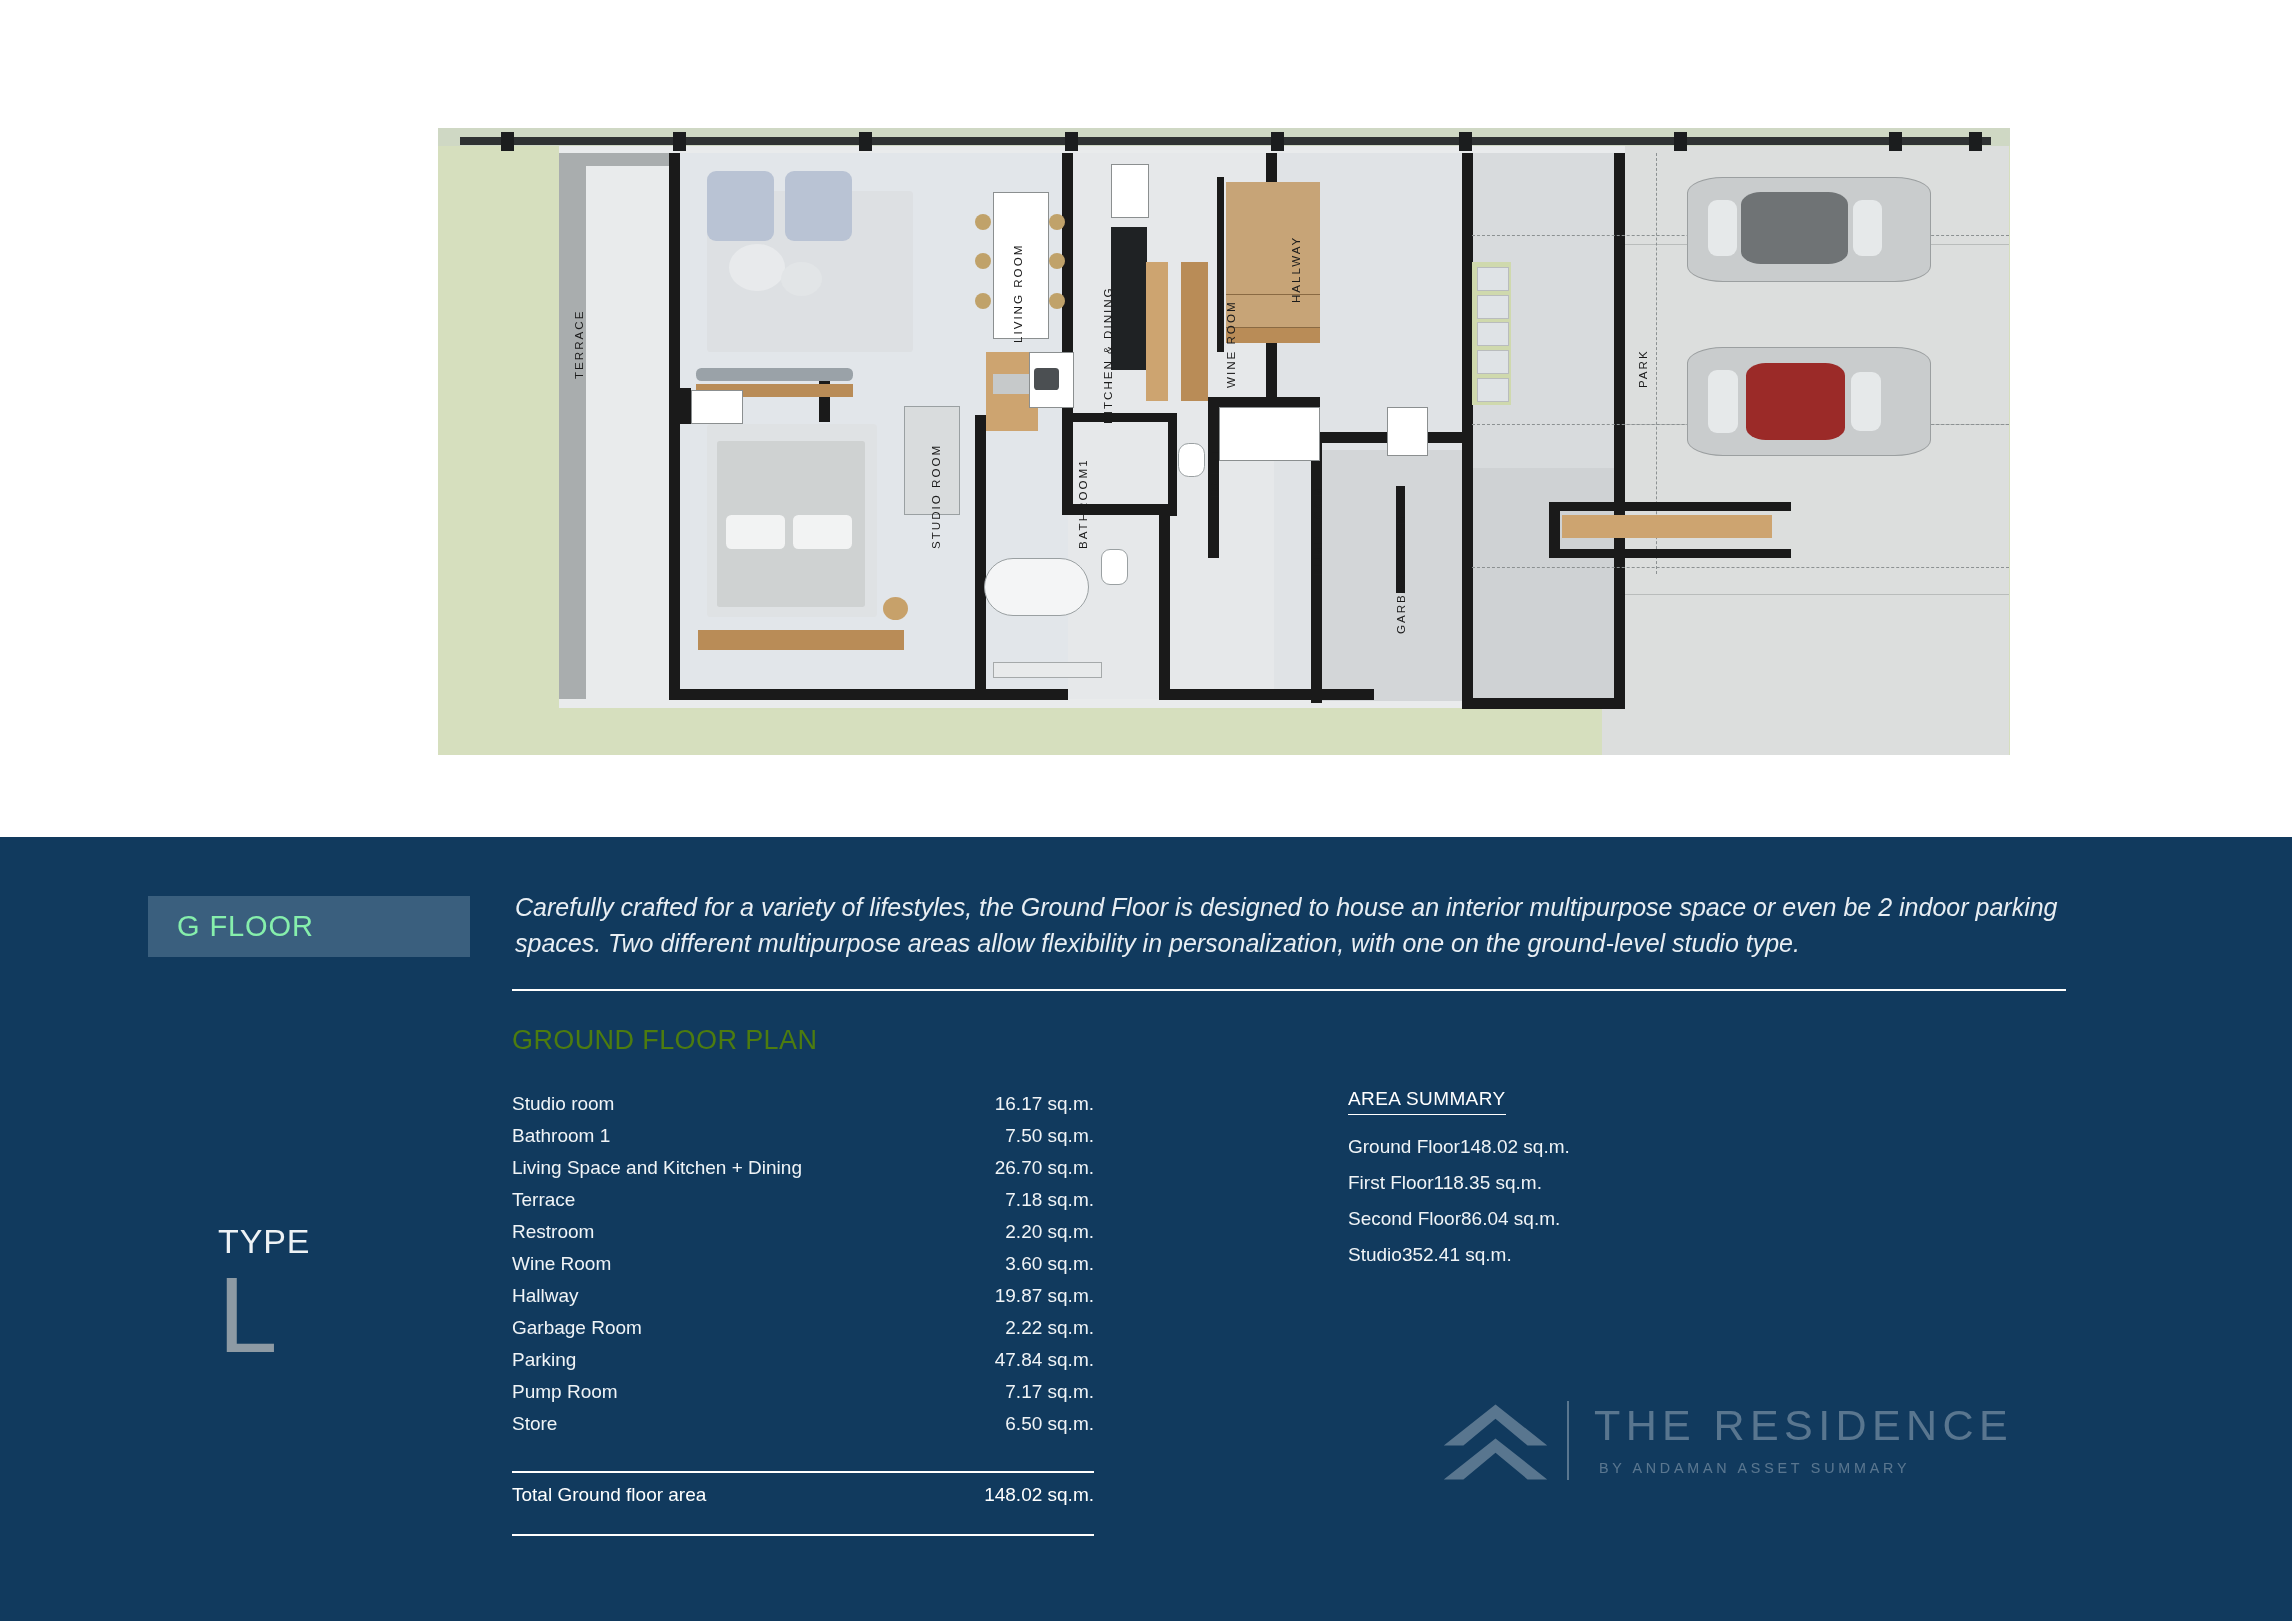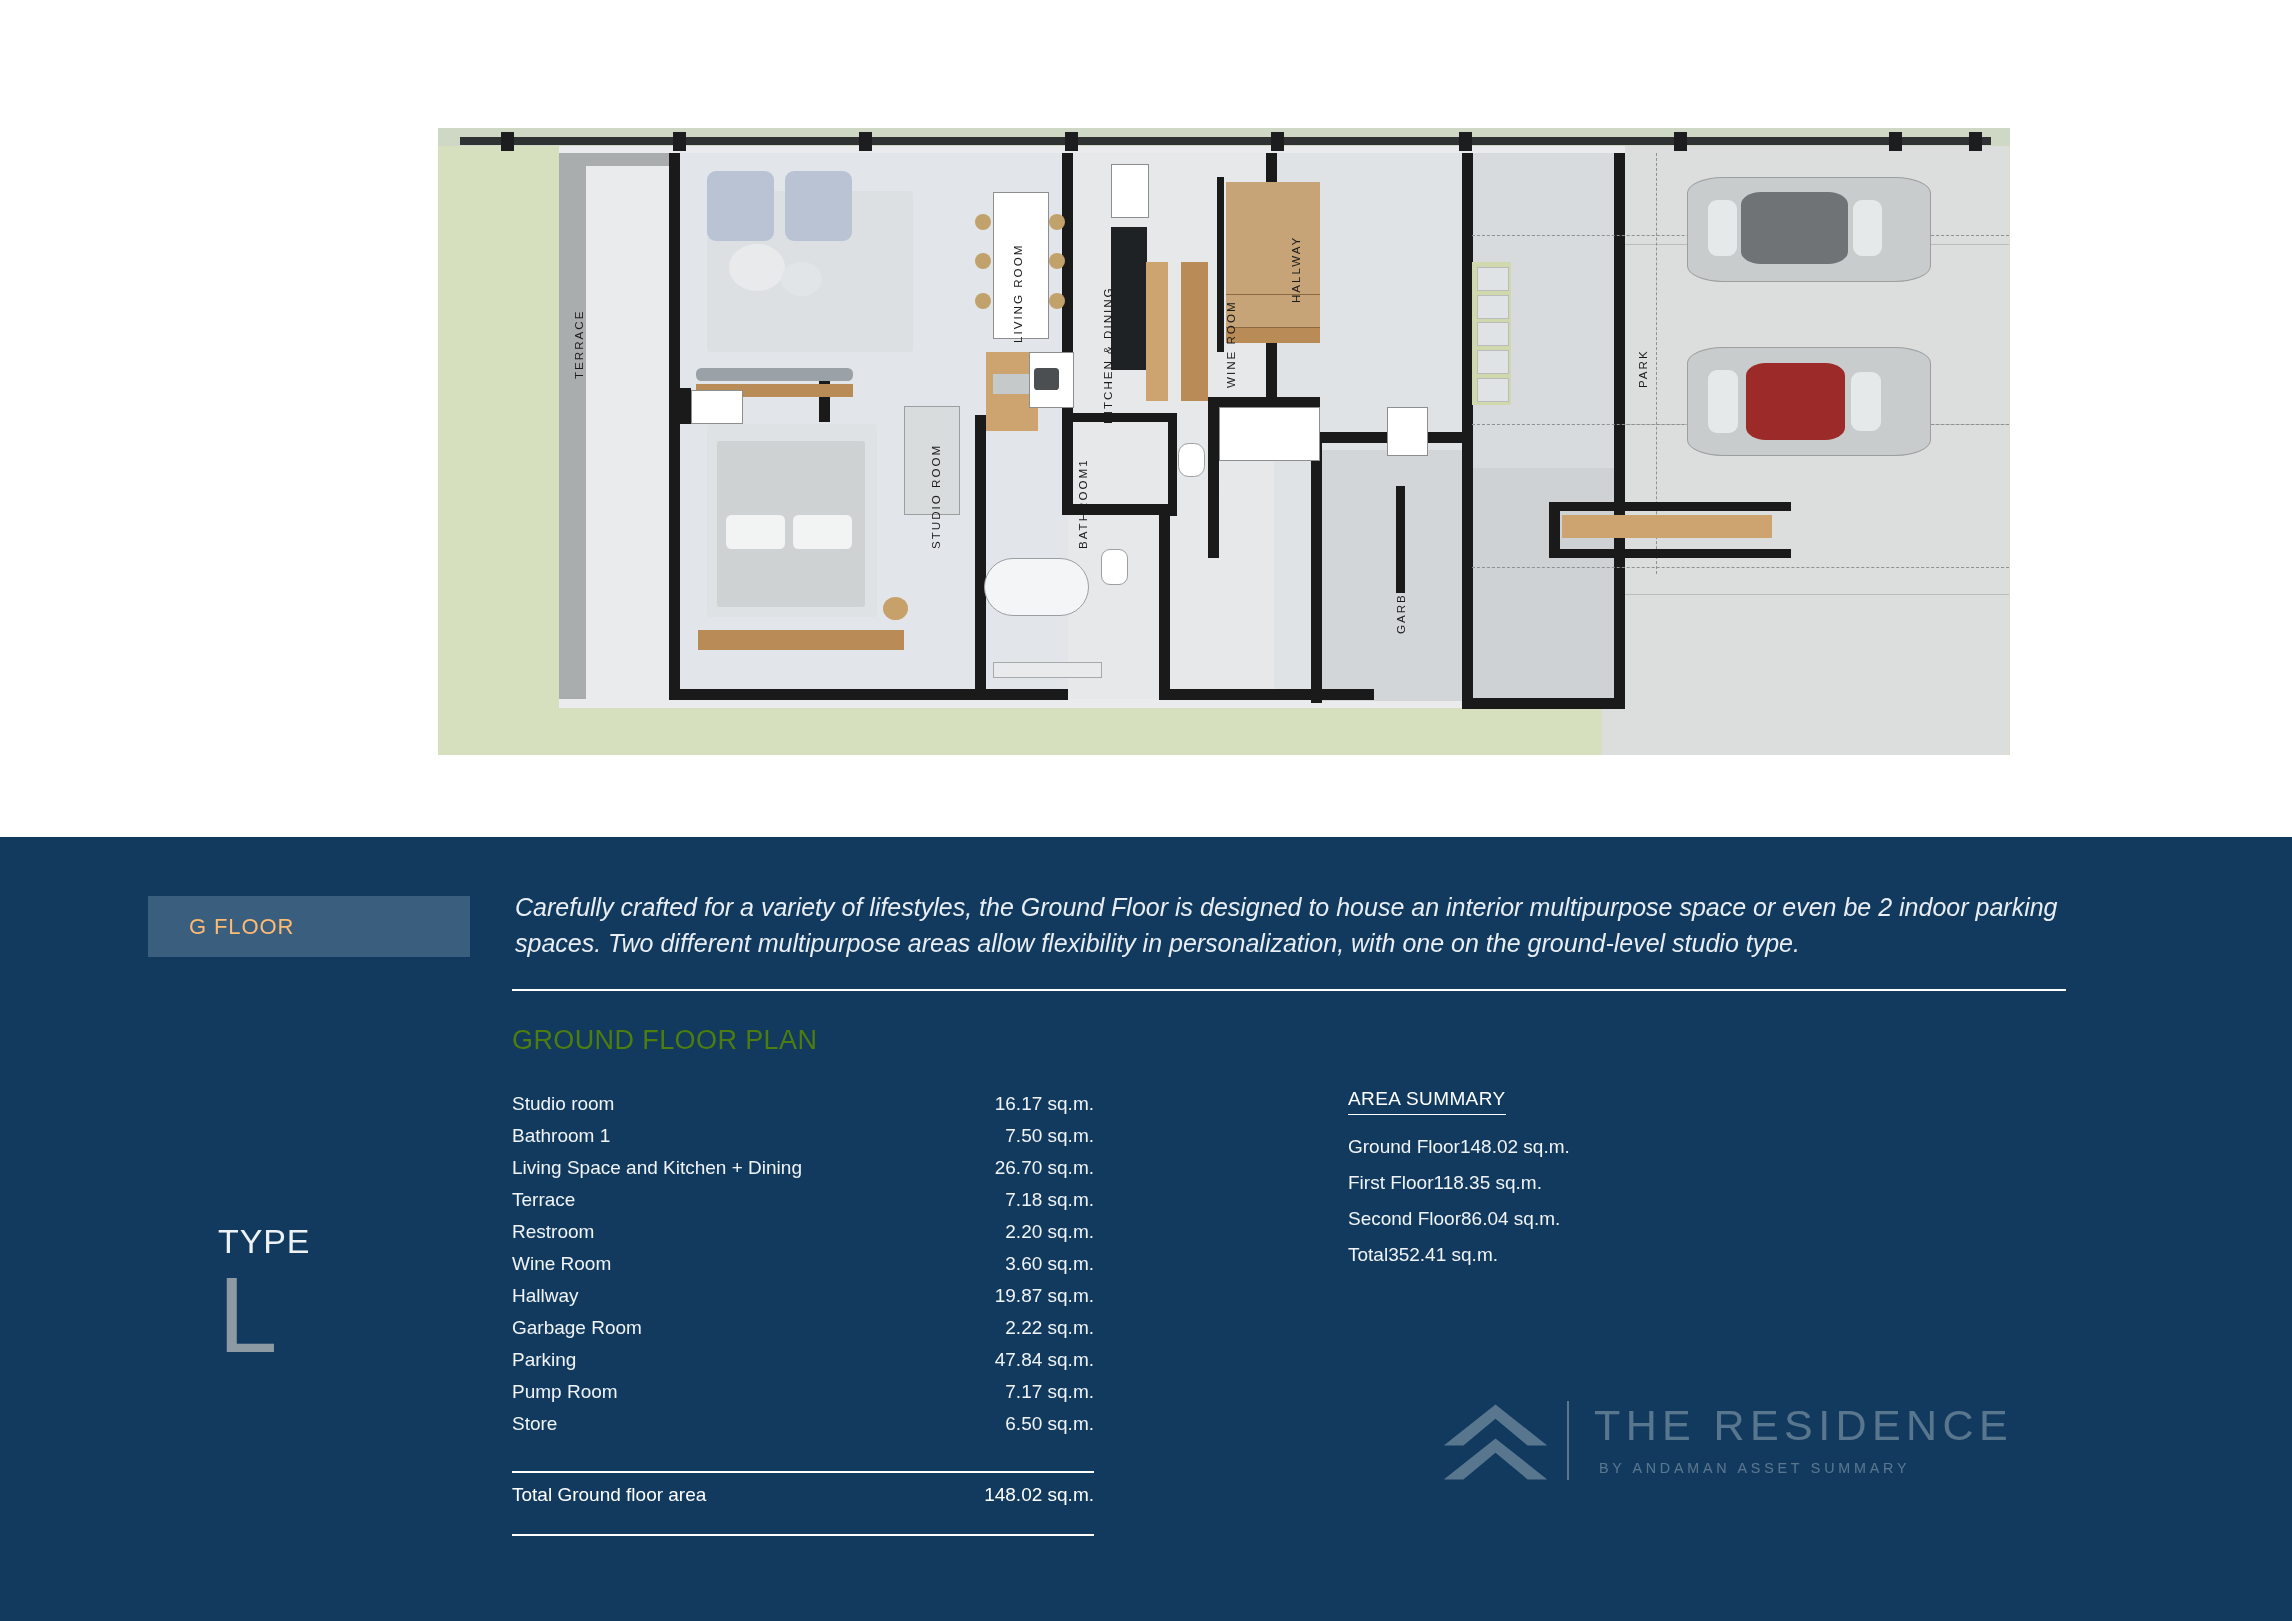--- a/index.html
+++ b/index.html
@@ -179,24 +179,24 @@
   }
   .floor-tag {
     position: absolute;
     left: 148px; top: 896px;
     width: 322px; height: 61px;
     background: #3a5f7e;
     display: flex;
     align-items: center;
   }
   .floor-tag span {
-    margin-left: 41px;
-    font-size: 22px;
+    margin-left: 29px;
+    font-size: 29px;
     letter-spacing: 0.9px;
-    color: #fdba74;
+    color: #86efac;
   }
   .intro-text {
     position: absolute;
     left: 515px; top: 889px;
     width: 1558px;
     font-size: 25px;
     line-height: 36px;
     color: #e8eef3;
     font-style: italic;
   }
@@ -546,21 +546,21 @@
   </div>
   <div class="sum-row">
     <span>First Floor</span>
     <span class="sv">118.35 sq.m.</span>
   </div>
   <div class="sum-row">
     <span>Second Floor</span>
     <span class="sv">86.04 sq.m.</span>
   </div>
   <div class="sum-row">
-    <span>Total</span>
+    <span>Studio</span>
     <span class="sv">352.41 sq.m.</span>
   </div>
 </div>
 
 <div class="type-block">
   <div class="type-word">TYPE</div>
   <div class="type-letter">L</div>
 </div>
 
 <div class="logo">

